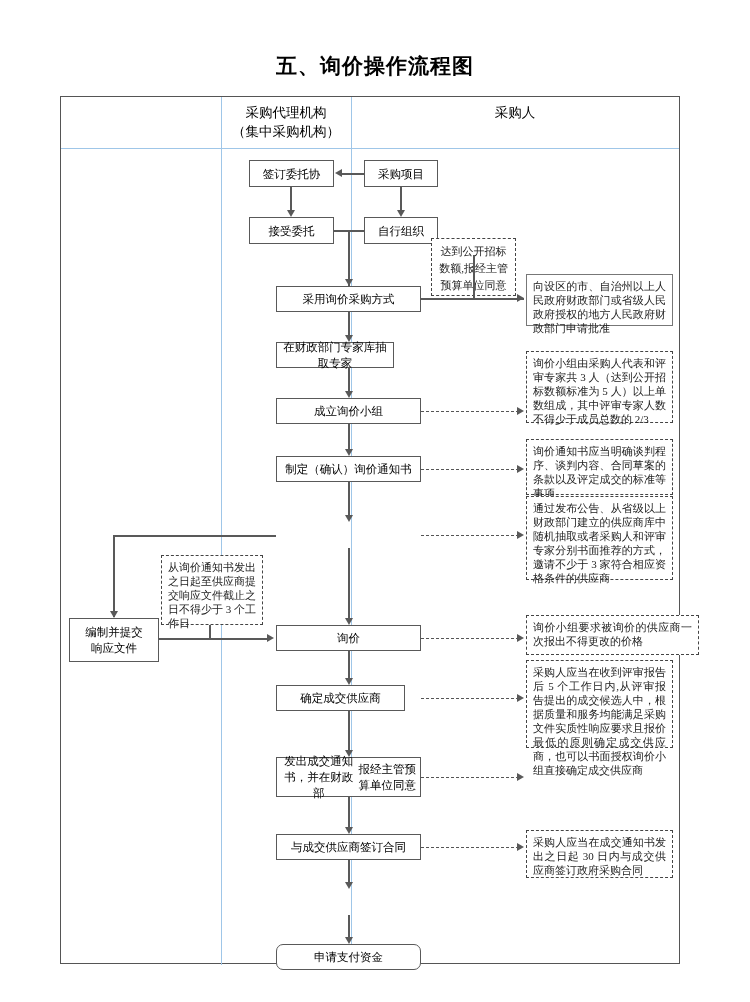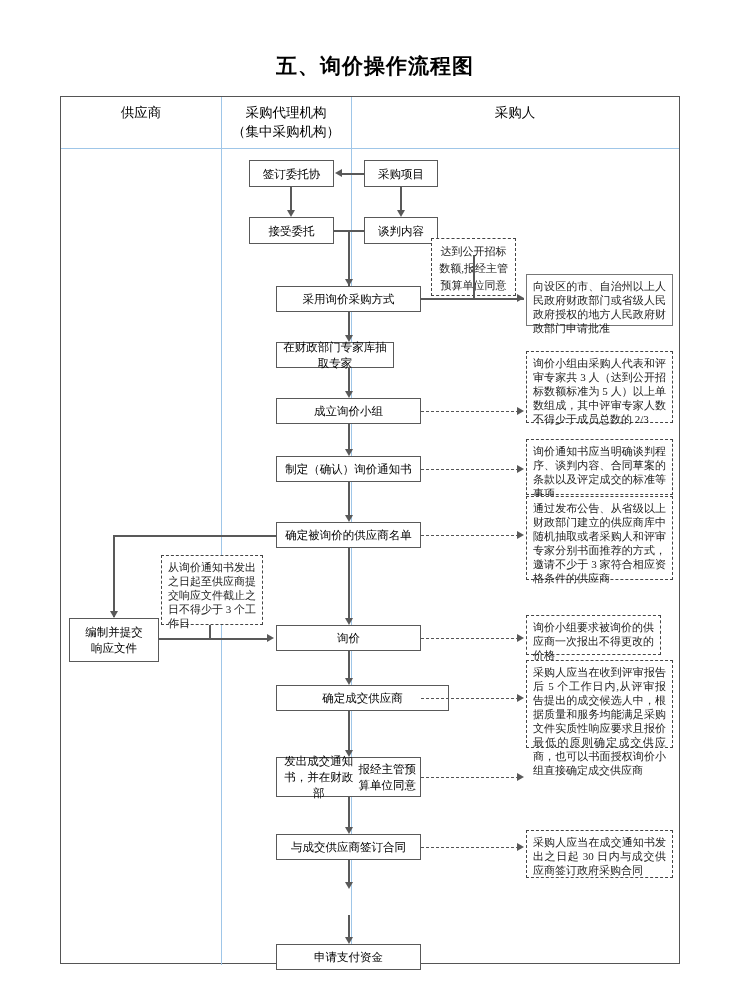--- a/index.html
+++ b/index.html
@@ -78,23 +78,20 @@
 <body>
 
 <div id="page-title">五、询价操作流程图</div>
 
 <div id="chart-frame">
 
   <div class="col-divider" style="left:160px;"></div>
   <div class="col-divider" style="left:290px;"></div>
   <div class="header-rule"></div>
 
-  <div class="col-header" style="left:0;width:160px;">
-    <div>供应商</div>
-  </div>
   <div class="col-header" style="left:160px;width:130px;">
     <div>采购代理机构</div>
     <div>（集中采购机构）</div>
   </div>
   <div class="col-header" style="left:290px;width:328px;">
     <div>采购人</div>
   </div>
 
   <div class="node" style="left:188px;top:63px;width:85px;height:27px;">
     <span>签订委托协</span>
@@ -103,21 +100,21 @@
     <span>采购项目</span>
   </div>
 
   <div class="line h" style="left:281px;top:76px;width:22px;"></div>
   <div class="arrow left" style="left:274px;top:71.5px;"></div>
 
   <div class="node" style="left:188px;top:120px;width:85px;height:27px;">
     <span>接受委托</span>
   </div>
   <div class="node" style="left:303px;top:120px;width:74px;height:27px;">
-    <span>谈判内容</span>
+    <span>自行组织</span>
   </div>
 
   <div class="line v" style="left:229px;top:90px;height:23px;"></div>
   <div class="arrow down" style="left:225.5px;top:113px;"></div>
 
   <div class="line v" style="left:339px;top:90px;height:23px;"></div>
   <div class="arrow down" style="left:335.5px;top:113px;"></div>
 
   <div class="line h" style="left:272px;top:133px;width:32px;"></div>
   <div class="line v" style="left:287px;top:133px;height:56px;"></div>
@@ -162,23 +159,20 @@
     <span>制定（确认）询价通知书</span>
   </div>
   <div class="dline h" style="left:360px;top:372px;width:98px;"></div>
   <div class="arrow right" style="left:456px;top:367.5px;"></div>
   <div class="note" style="left:465px;top:342px;width:147px;height:56px;">
     <span>询价通知书应当明确谈判程序、谈判内容、合同草案的条款以及评定成交的标准等事项</span>
   </div>
 
   <div class="line v" style="left:287px;top:385px;height:35px;"></div>
   <div class="arrow down" style="left:283.5px;top:418px;"></div>
-  <div class="node" style="left:215px;top:425px;width:145px;height:26px;">
-    <span>确定被询价的供应商名单</span>
-  </div>
   <div class="dline h" style="left:360px;top:438px;width:98px;"></div>
   <div class="arrow right" style="left:456px;top:433.5px;"></div>
   <div class="note" style="left:465px;top:399px;width:147px;height:84px;">
     <span>通过发布公告、从省级以上财政部门建立的供应商库中随机抽取或者采购人和评审专家分别书面推荐的方式，邀请不少于 3 家符合相应资格条件的供应商</span>
   </div>
 
   <div class="line h" style="left:52px;top:438px;width:163px;"></div>
   <div class="line v" style="left:52px;top:438px;height:82px;"></div>
   <div class="arrow down" style="left:48.5px;top:514px;"></div>
 
@@ -196,27 +190,27 @@
   <div class="arrow right" style="left:206px;top:536.5px;"></div>
 
   <div class="line v" style="left:287px;top:451px;height:74px;"></div>
   <div class="arrow down" style="left:283.5px;top:521px;"></div>
 
   <div class="node" style="left:215px;top:528px;width:145px;height:26px;">
     <span>询价</span>
   </div>
   <div class="dline h" style="left:360px;top:541px;width:98px;"></div>
   <div class="arrow right" style="left:456px;top:536.5px;"></div>
-  <div class="note" style="left:465px;top:518px;width:135px;height:40px;">
+  <div class="note" style="left:465px;top:518px;width:173px;height:40px;">
     <span>询价小组要求被询价的供应商一次报出不得更改的价格</span>
   </div>
 
   <div class="line v" style="left:287px;top:554px;height:30px;"></div>
   <div class="arrow down" style="left:283.5px;top:581px;"></div>
-  <div class="node" style="left:215px;top:588px;width:173px;height:26px;">
+  <div class="node" style="left:215px;top:588px;width:129px;height:26px;">
     <span>确定成交供应商</span>
   </div>
   <div class="dline h" style="left:360px;top:601px;width:98px;"></div>
   <div class="arrow right" style="left:456px;top:596.5px;"></div>
   <div class="note" style="left:465px;top:563px;width:147px;height:88px;">
     <span>采购人应当在收到评审报告后 5 个工作日内,从评审报告提出的成交候选人中，根据质量和服务均能满足采购文件实质性响应要求且报价最低的原则确定成交供应商，也可以书面授权询价小组直接确定成交供应商</span>
   </div>
 
   <div class="line v" style="left:287px;top:614px;height:42px;"></div>
   <div class="arrow down" style="left:283.5px;top:653px;"></div>
@@ -236,17 +230,17 @@
   <div class="arrow right" style="left:456px;top:745.5px;"></div>
   <div class="note" style="left:465px;top:733px;width:147px;height:48px;">
     <span>采购人应当在成交通知书发出之日起 30 日内与成交供应商签订政府采购合同</span>
   </div>
 
   <div class="line v" style="left:287px;top:763px;height:25px;"></div>
   <div class="arrow down" style="left:283.5px;top:785px;"></div>
 
   <div class="line v" style="left:287px;top:818px;height:25px;"></div>
   <div class="arrow down" style="left:283.5px;top:840px;"></div>
-  <div class="node" style="left:215px;top:847px;width:145px;height:26px;">
+  <div class="node" style="left:215px;top:847px;width:145px;height:26px;border-radius:7px;">
     <span>申请支付资金</span>
   </div>
 
 </div>
 
 </body></html>

